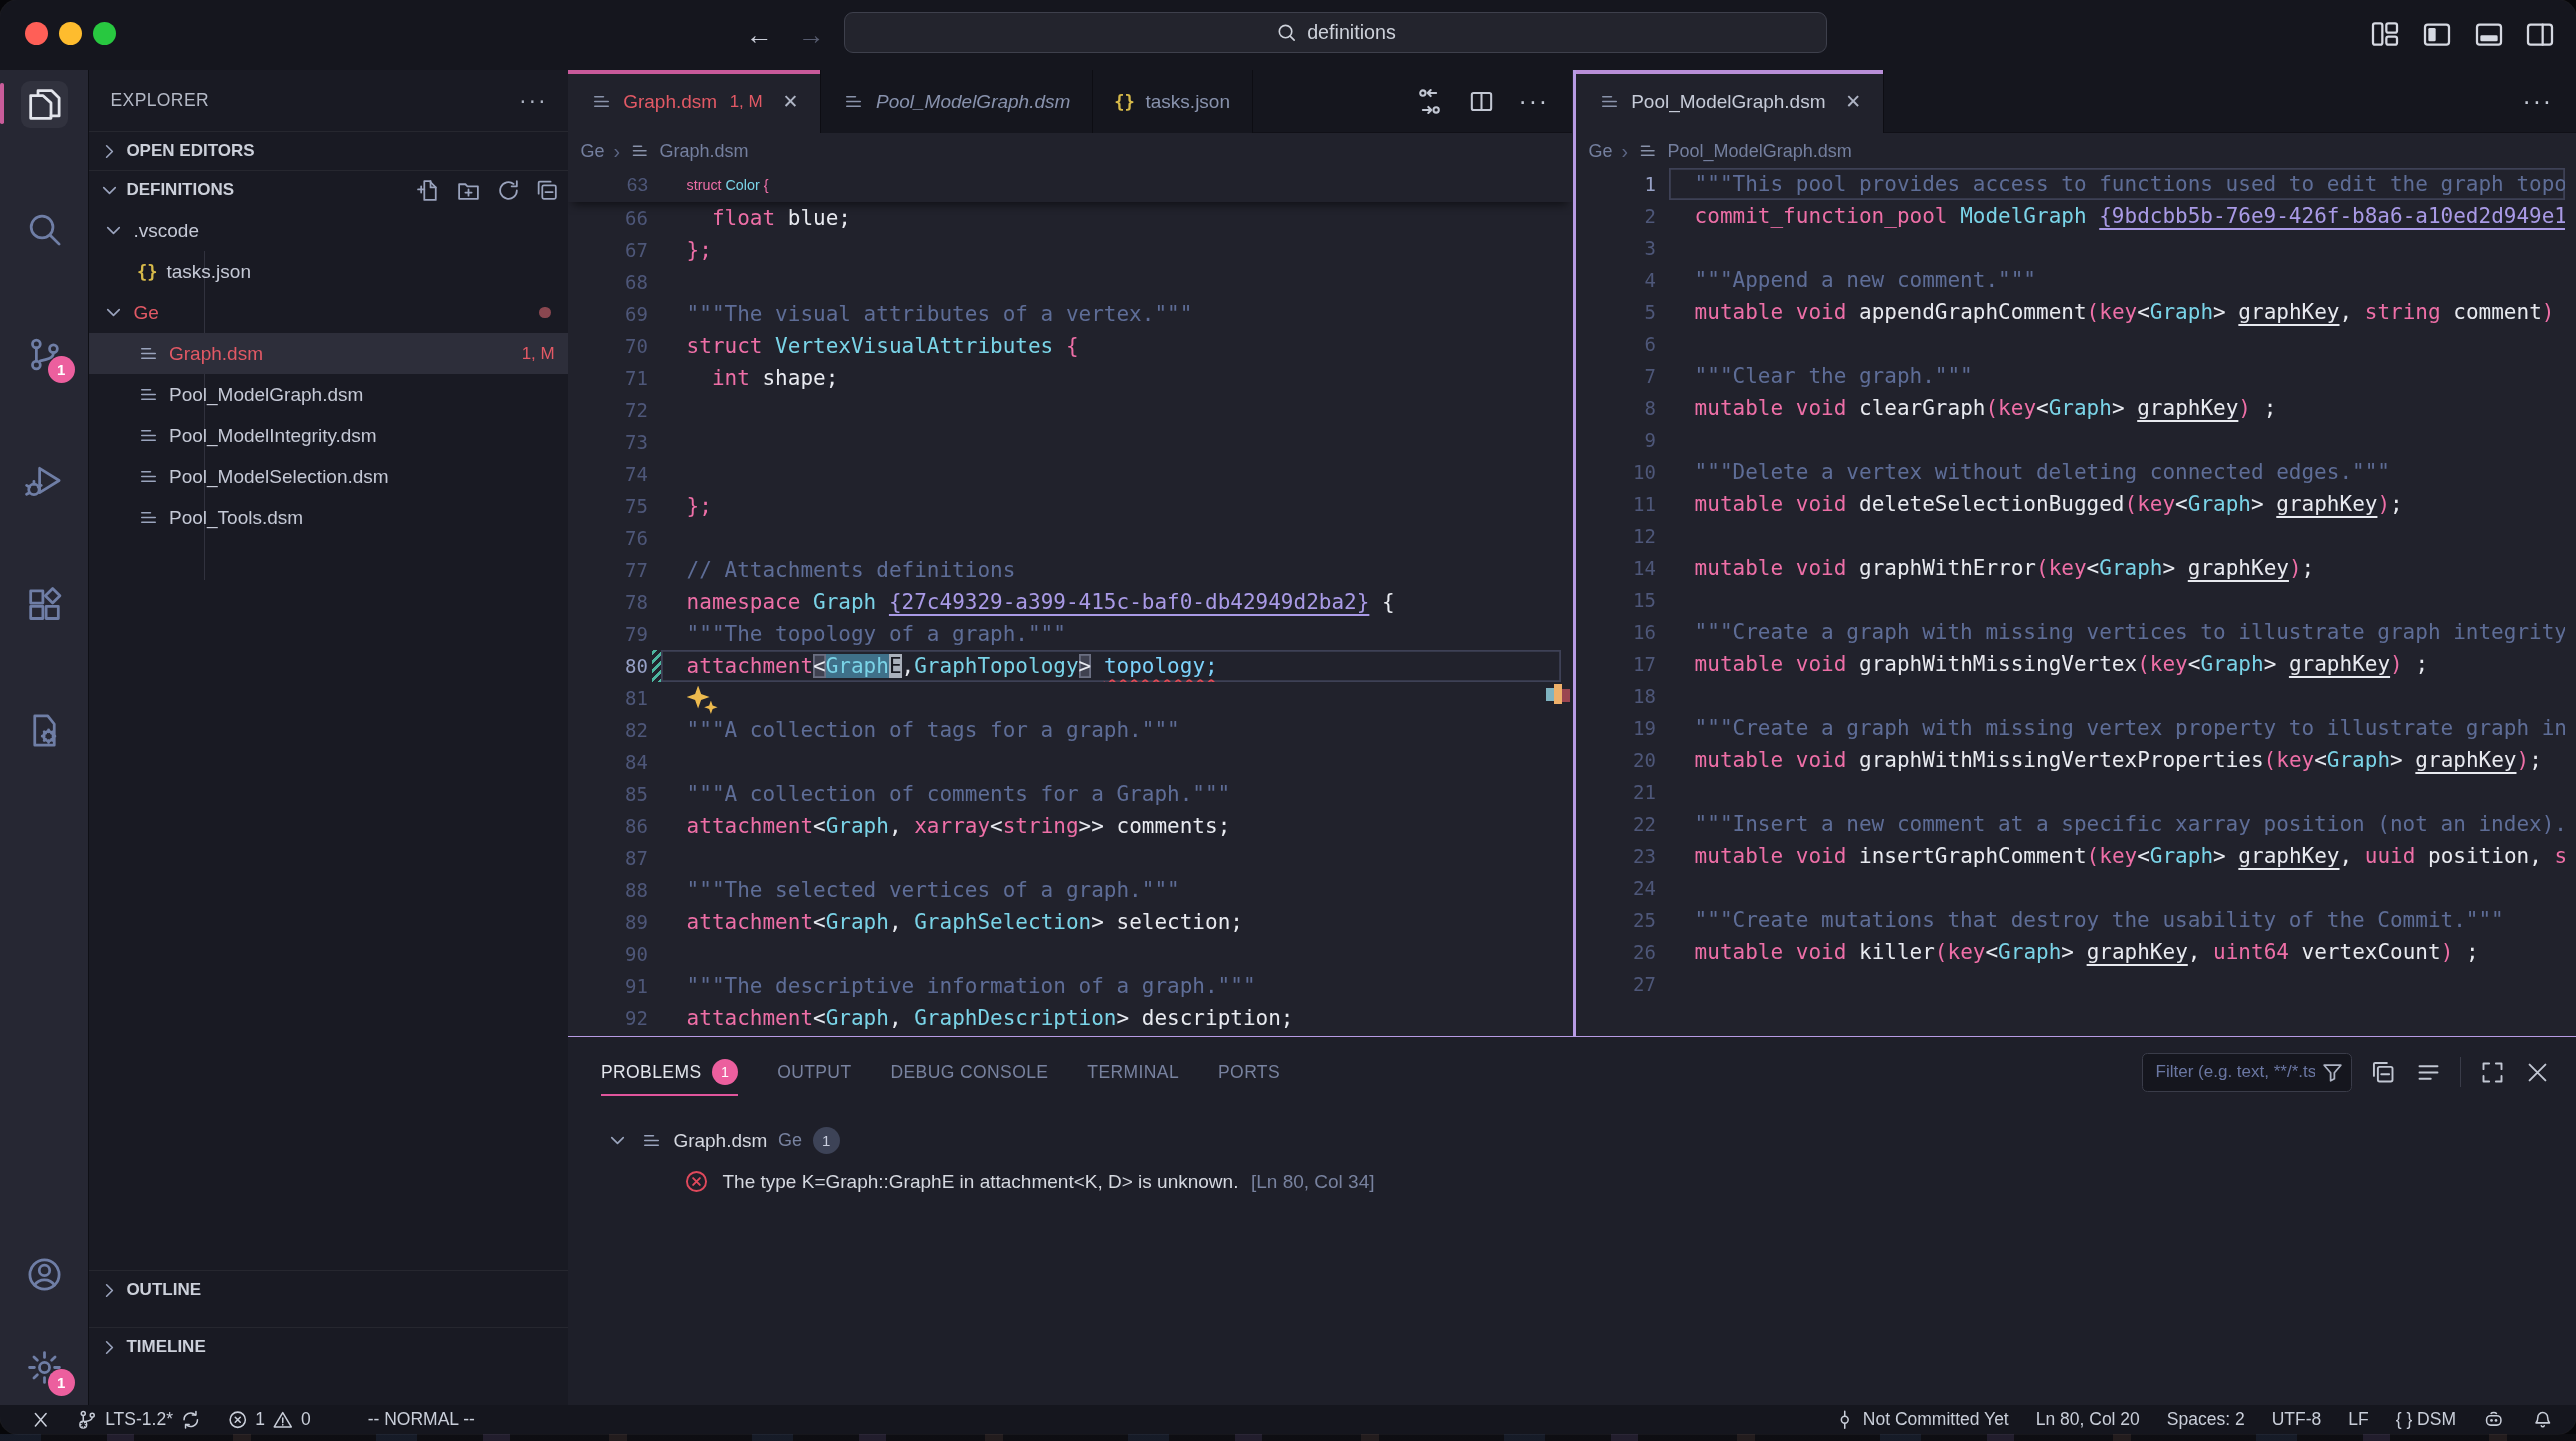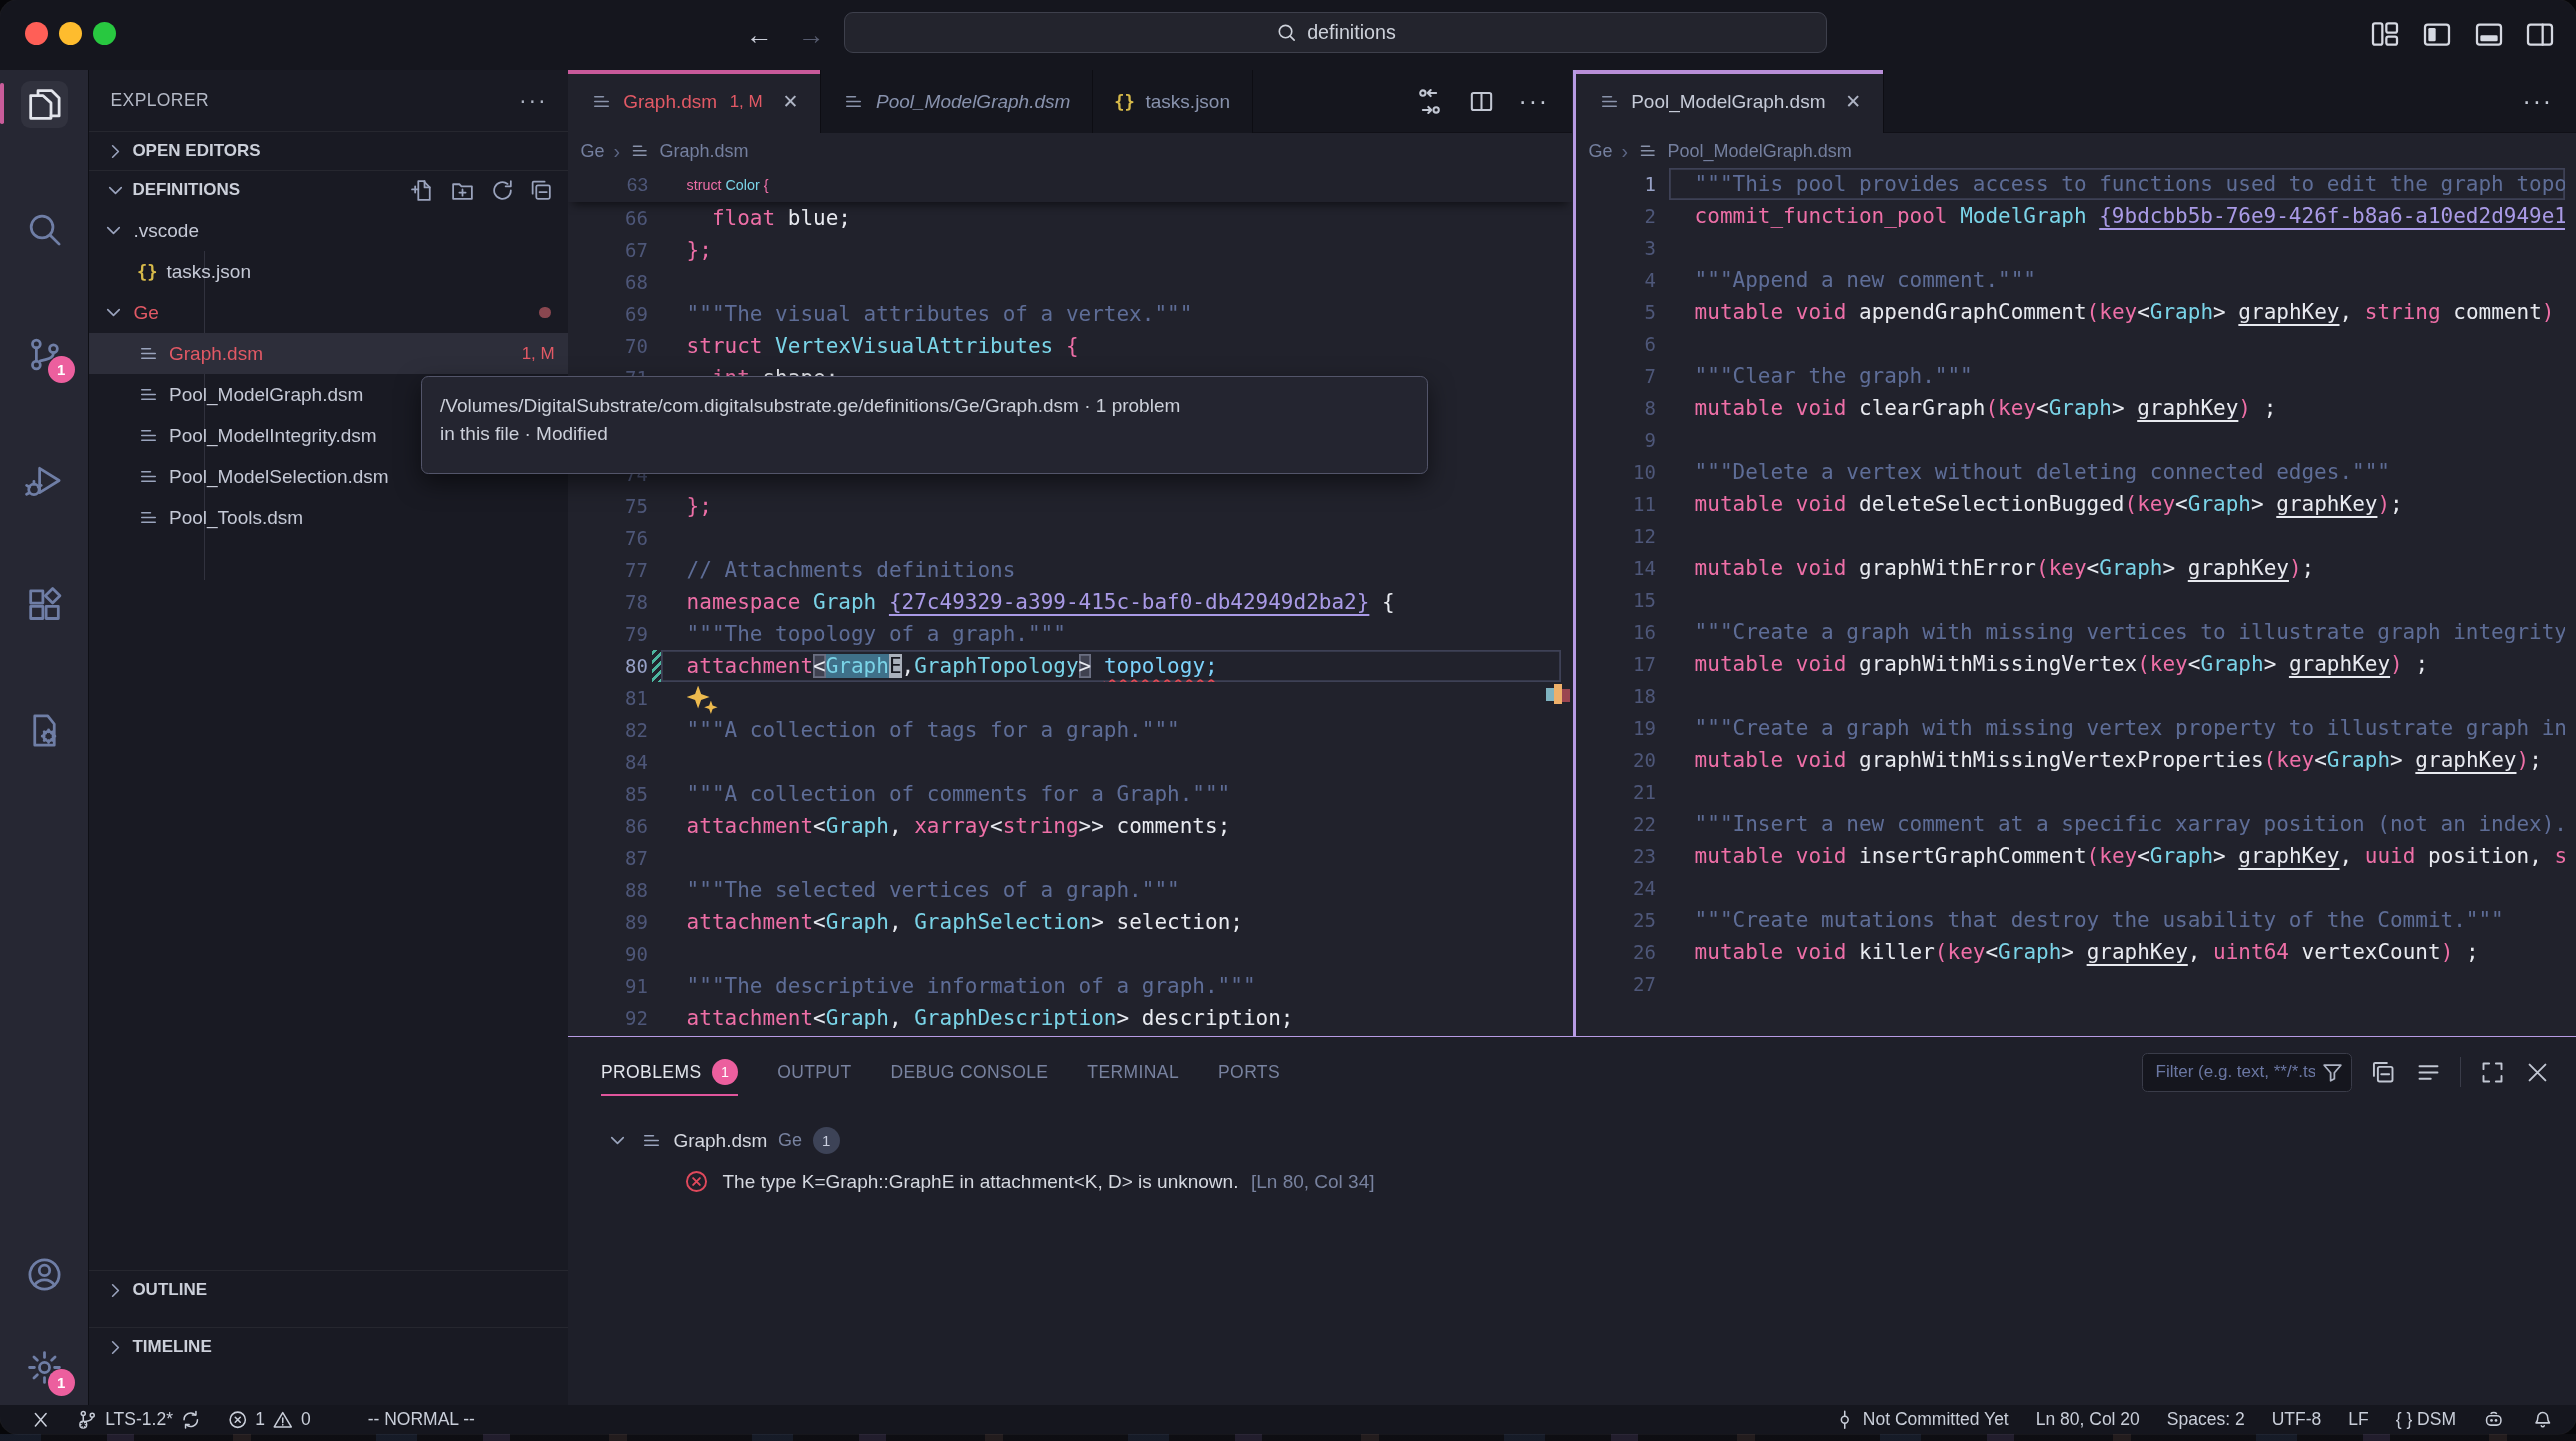--- a/index.html
+++ b/index.html
@@ -34,21 +34,21 @@
   .ab-indicator { position:absolute; left:0; width:3.6px; height:41px; background:#c95c9a; border-radius:1.8px; }
   .ab-badge { position:absolute; right:-7.2px; bottom:-5.4px; min-width:27px; height:27px; border-radius:13.4px;
     background:#ec5f9e; color:#fff; font-size:15px; font-weight:bold; display:flex; align-items:center; justify-content:center; }
 
   
   .sidebar { position:absolute; left:88px; top:70px; width:481px; height:1335px; background:#191a23; border-left:0.9px solid #0e0f15; }
   .sb-title { position:absolute; left:0; top:0; width:100%; height:61px; display:flex; align-items:center; padding:0 21.5px;
     color:#b4b9c6; font-size:17.5px; letter-spacing:0.4px; }
   .sb-title .more { margin-left:auto; color:#aeb3c2; font-size:23px; letter-spacing:1.8px; }
   .sb-section { position:absolute; left:0; width:100%; height:39px; display:flex; align-items:center; gap:5.4px;
-    padding:0 15px; color:#ccd0da; font-weight:bold; font-size:17px; border-top:0.9px solid rgba(255,255,255,.06); }
+    padding:0 9px; color:#ccd0da; font-weight:bold; font-size:17px; border-top:0.9px solid rgba(255,255,255,.06); }
   .sb-section svg { width:23px; height:23px; color:#9aa3bd; }
   .sb-actions { margin-left:auto; display:flex; gap:14.3px; color:#c2c7d4; }
   .sb-actions svg { width:25px; height:25px; }
   #tree { position:absolute; left:0; top:140px; width:100%; }
   .tree-row { height:41px; display:flex; align-items:center; font-size:19px; color:#c5c9d6; position:relative; }
   .tree-row.selected { background:#2d2e3a; }
   .tree-row.err, .tree-row.err .meta { color:#e25965; }
   .tree-row .tw { display:flex; align-items:center; gap:9px; }
   .tree-row svg.chev { width:23px; height:23px; color:#9aa3bd; }
   .tree-row svg.ficon { width:23px; height:23px; color:#9aa4bd; }
@@ -848,20 +848,16 @@
             <svg viewBox="0 0 24 24">
               <path d="M12 4a5.5 5.5 0 0 1 5.5 5.5c0 4 1.4 5.4 2 6H4.5c.6-.6 2-2 2-6A5.5 5.5 0 0 1 12 4z"></path>
               <path d="M10.4 18.6a1.7 1.7 0 0 0 3.2 0"></path>
             </svg>
           </span>
 
       </div>
       </div>
   </div>
 
-  <div class="tooltip">
-    <div>/Volumes/DigitalSubstrate/com.digitalsubstrate.ge/definitions/Ge/Graph.dsm · 1 problem</div>
-    <div>in this file · Modified</div>
-  </div>
 
 </div>
 <div id="below-window"></div>
 
 
 </body></html>

